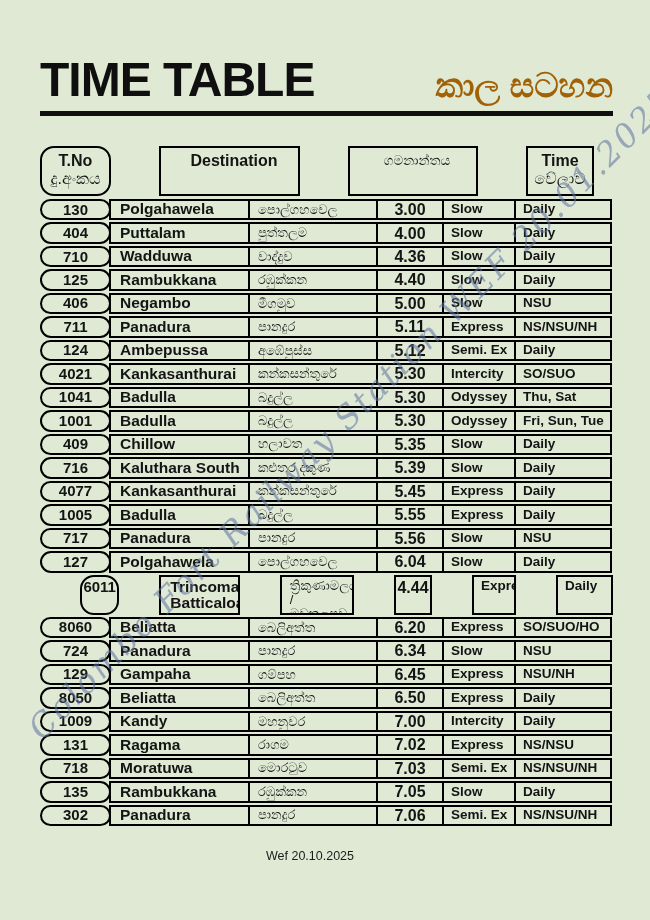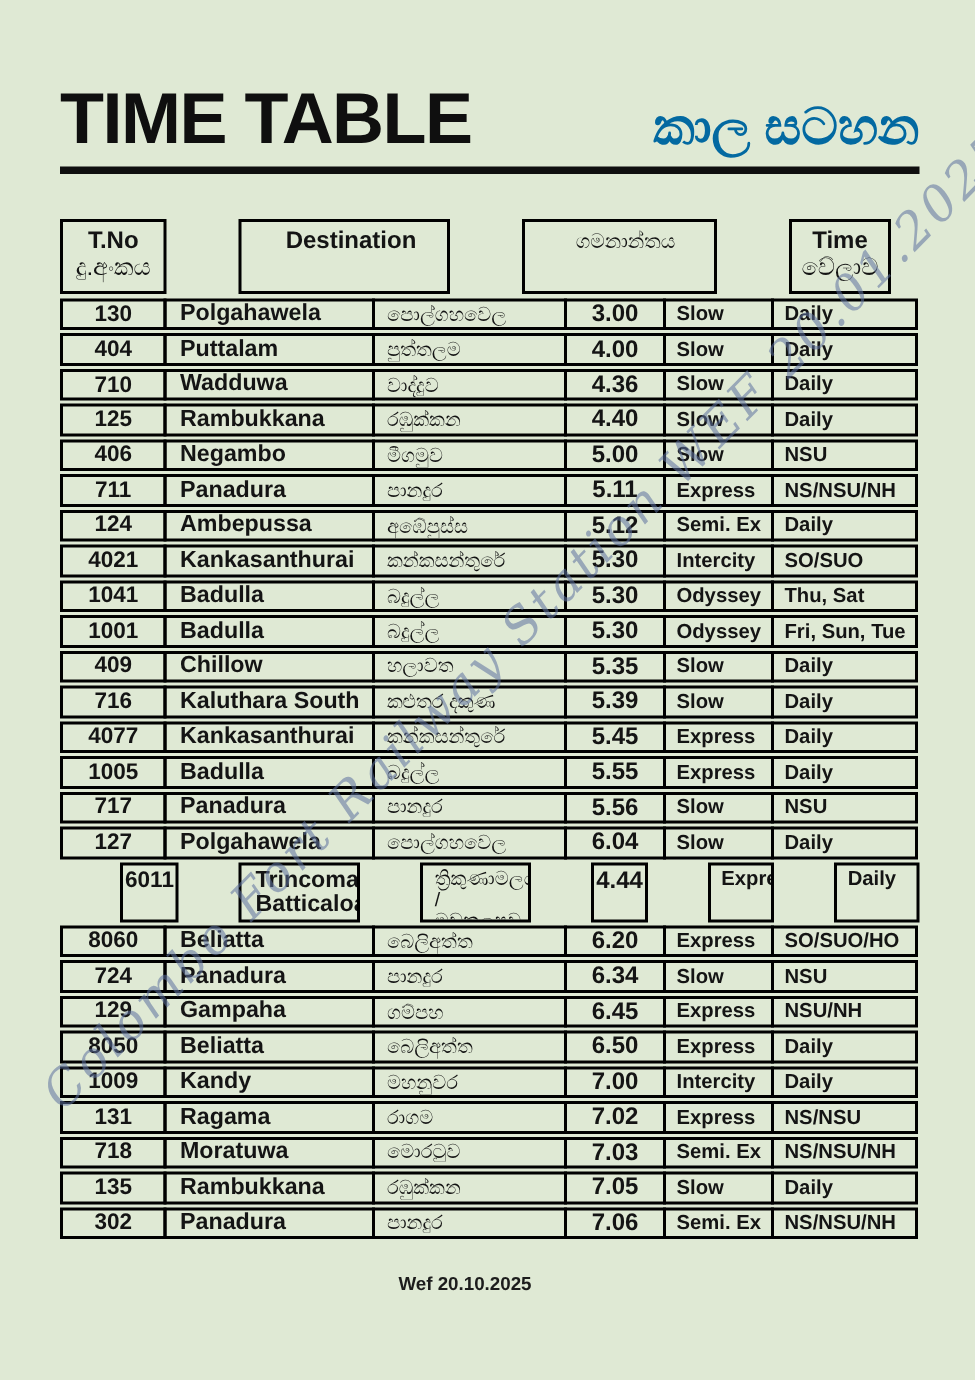--- a/index.html
+++ b/index.html
@@ -26,52 +26,52 @@
     z-index:5; pointer-events:none;
   }
 
   
   .title-wrap {
     position:absolute; left:40px; top:56px; width:573px;
     display:flex; justify-content:space-between; align-items:flex-end;
     border-bottom:5px solid #0f0f0f; padding-bottom:7px;
   }
   .title-en { font-size:48px; font-weight:800; letter-spacing:-1px; line-height:1; color:#0f0f0f; }
-  .title-si { font-size:34px; font-weight:700; line-height:1.05; color:#0369a1; }
+  .title-si { font-size:34px; font-weight:700; line-height:1.05; color:#a16207; }
 
   
   .tbl { position:absolute; left:40px; top:146px; width:573px; }
   .hrow, .row { display:flex; }
   .hrow { margin-bottom:3px; }
   .row  { margin-bottom:2.2px; }
   .cell {
     box-sizing:border-box; border:2px solid #000; margin-left:-2px;
     display:flex; flex-direction:column; justify-content:center;
     color:#141414; overflow:hidden; line-height:1.08;
   }
   .cell:first-child { margin-left:0; }
   .hcell { height:50px; justify-content:flex-start; padding-top:4px; text-align:center;margin-left:48px; }
   .row .cell { height:21.3px; }
   .row.tall .cell { height:40px; justify-content:flex-start; padding-top:2px;margin-left:40px; }
 
-  .c-no   { width:71px;  text-align:center; font-weight:700; font-size:15px; }
+  .c-no   { width:71px;  text-align:center; font-weight:700; font-size:15px;border-radius:14px; }
   .c-dest { width:141px; padding-left:9px;  font-weight:700; font-size:15.5px; }
   .c-si   { width:130px; padding-left:8px;  font-size:13px; }
   .c-time { width:68px;  text-align:center; font-weight:700; font-size:16px; }
   .c-type { width:74px;  padding-left:7px;  font-weight:700; font-size:13.5px; }
   .c-days { width:98px;  padding-left:7px;  font-weight:700; font-size:13.5px; }
 
   .h-en { font-weight:700; font-size:16px; }
   .h-si { font-size:16px; font-weight:400; margin-top:1px; }
   .h-si-lg { font-size:13.5px; font-weight:400; margin-top:2px; }
 
   
   .footer {
     position:absolute; left:40px; top:849px; width:540px;
-    text-align:center; font-size:12.5px; color:#1c1c1c;font-weight:bold;
+    text-align:center; font-size:12.5px; color:#1c1c1c;
   }
 </style>
 </head>
 <body>
 
 <div class="page">
 
   <div class="watermark">Colombo Fort Railway Station WEF 20.01.2025</div>
 
   <div class="title-wrap">

